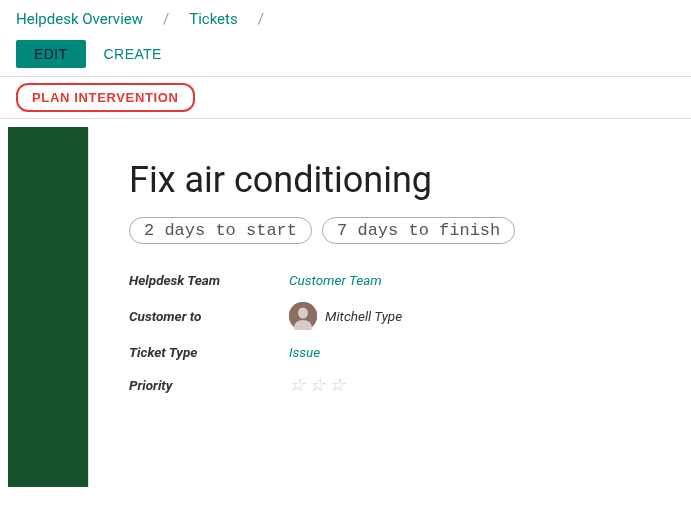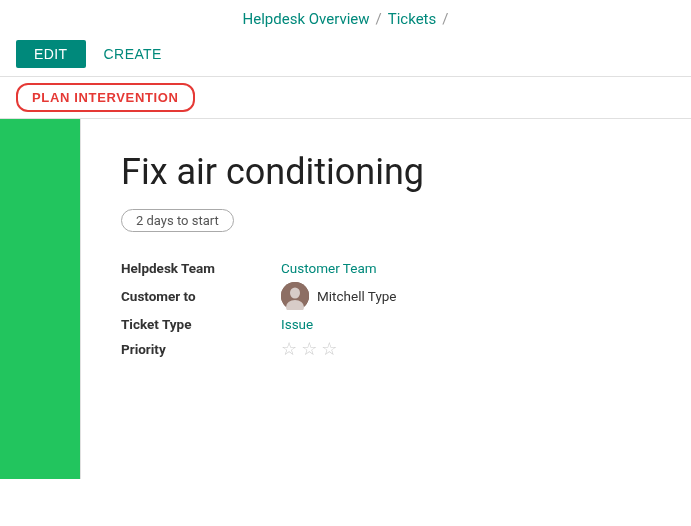--- a/index.html
+++ b/index.html
@@ -12,41 +12,40 @@
       min-height: 526px;
     }
 
     
     .breadcrumb {
       padding: 10px 16px 8px 16px;
       font-size: 15px;
       color: #888;
       display: flex;
       align-items: center;
-      gap: 6px;
-      justify-content: center;
+      gap: 20px;
     }
     .breadcrumb a {
       color: #00897b;
       text-decoration: none;
       cursor: pointer;
     }
     .breadcrumb .sep { color: #999; }
     .breadcrumb .current { color: #888; }
 
     
     .toolbar {
       padding: 4px 16px 8px 16px;
       display: flex;
       align-items: center;
       gap: 12px;
     }
     .btn-edit {
       background: #00897b;
-      color: #ffffff;
+      color: #0f172a;
       border: none;
       padding: 6px 18px;
       font-size: 14px;
       font-weight: 500;
       cursor: pointer;
       border-radius: 2px;
       letter-spacing: 0.03em;
     }
     .btn-create {
       background: transparent;
@@ -85,23 +84,23 @@
 
     
     .divider2 {
       border: none;
       border-top: 1px solid #e0e0e0;
       margin: 0;
     }
 
     
     .main-content {
-      background: #22c55e;
+      background: #14532d;
       padding: 0;
-      margin: 0;
+      margin: 8px;
     }
 
     .card {
       background: #fff;
       margin: 0 0 0 80px;
       padding: 32px 40px 32px 40px;
       min-height: 360px;
       border-left: 1px solid #e0e0e0;
     }
 
@@ -115,31 +114,33 @@
     
     .tags-row {
       display: flex;
       gap: 10px;
       margin-bottom: 28px;
     }
     .tag {
       border: 1px solid #aaa;
       border-radius: 20px;
       padding: 3px 14px;
-      font-size: 13px;
+      font-size: 17px;
       color: #555;
       background: #fff;
+      font-family: Liberation Mono, monospace;
     }
 
     
     .fields {
       display: grid;
       grid-template-columns: 160px 1fr;
-      row-gap: 6px;
-      align-items: center;
+      row-gap: 14px;
+      align-items: center;
+      font-style: italic;
     }
     .field-label {
       font-weight: 700;
       color: #333;
       font-size: 13.5px;
     }
     .field-value {
       font-size: 13.5px;
       color: #333;
       display: flex;
@@ -195,20 +196,21 @@
 
 <hr class="divider2">
 
 <div class="main-content">
   <div class="card">
 
     <div class="card-title">Fix air conditioning</div>
 
     <div class="tags-row">
       <span class="tag">2 days to start</span>
+      <span class="tag">7 days to finish</span>
     </div>
 
     <div class="fields">
 
       <span class="field-label">Helpdesk Team</span>
       <div class="field-value">
         <a>Customer Team</a>
       </div>
 
       <span class="field-label">Customer to</span>

